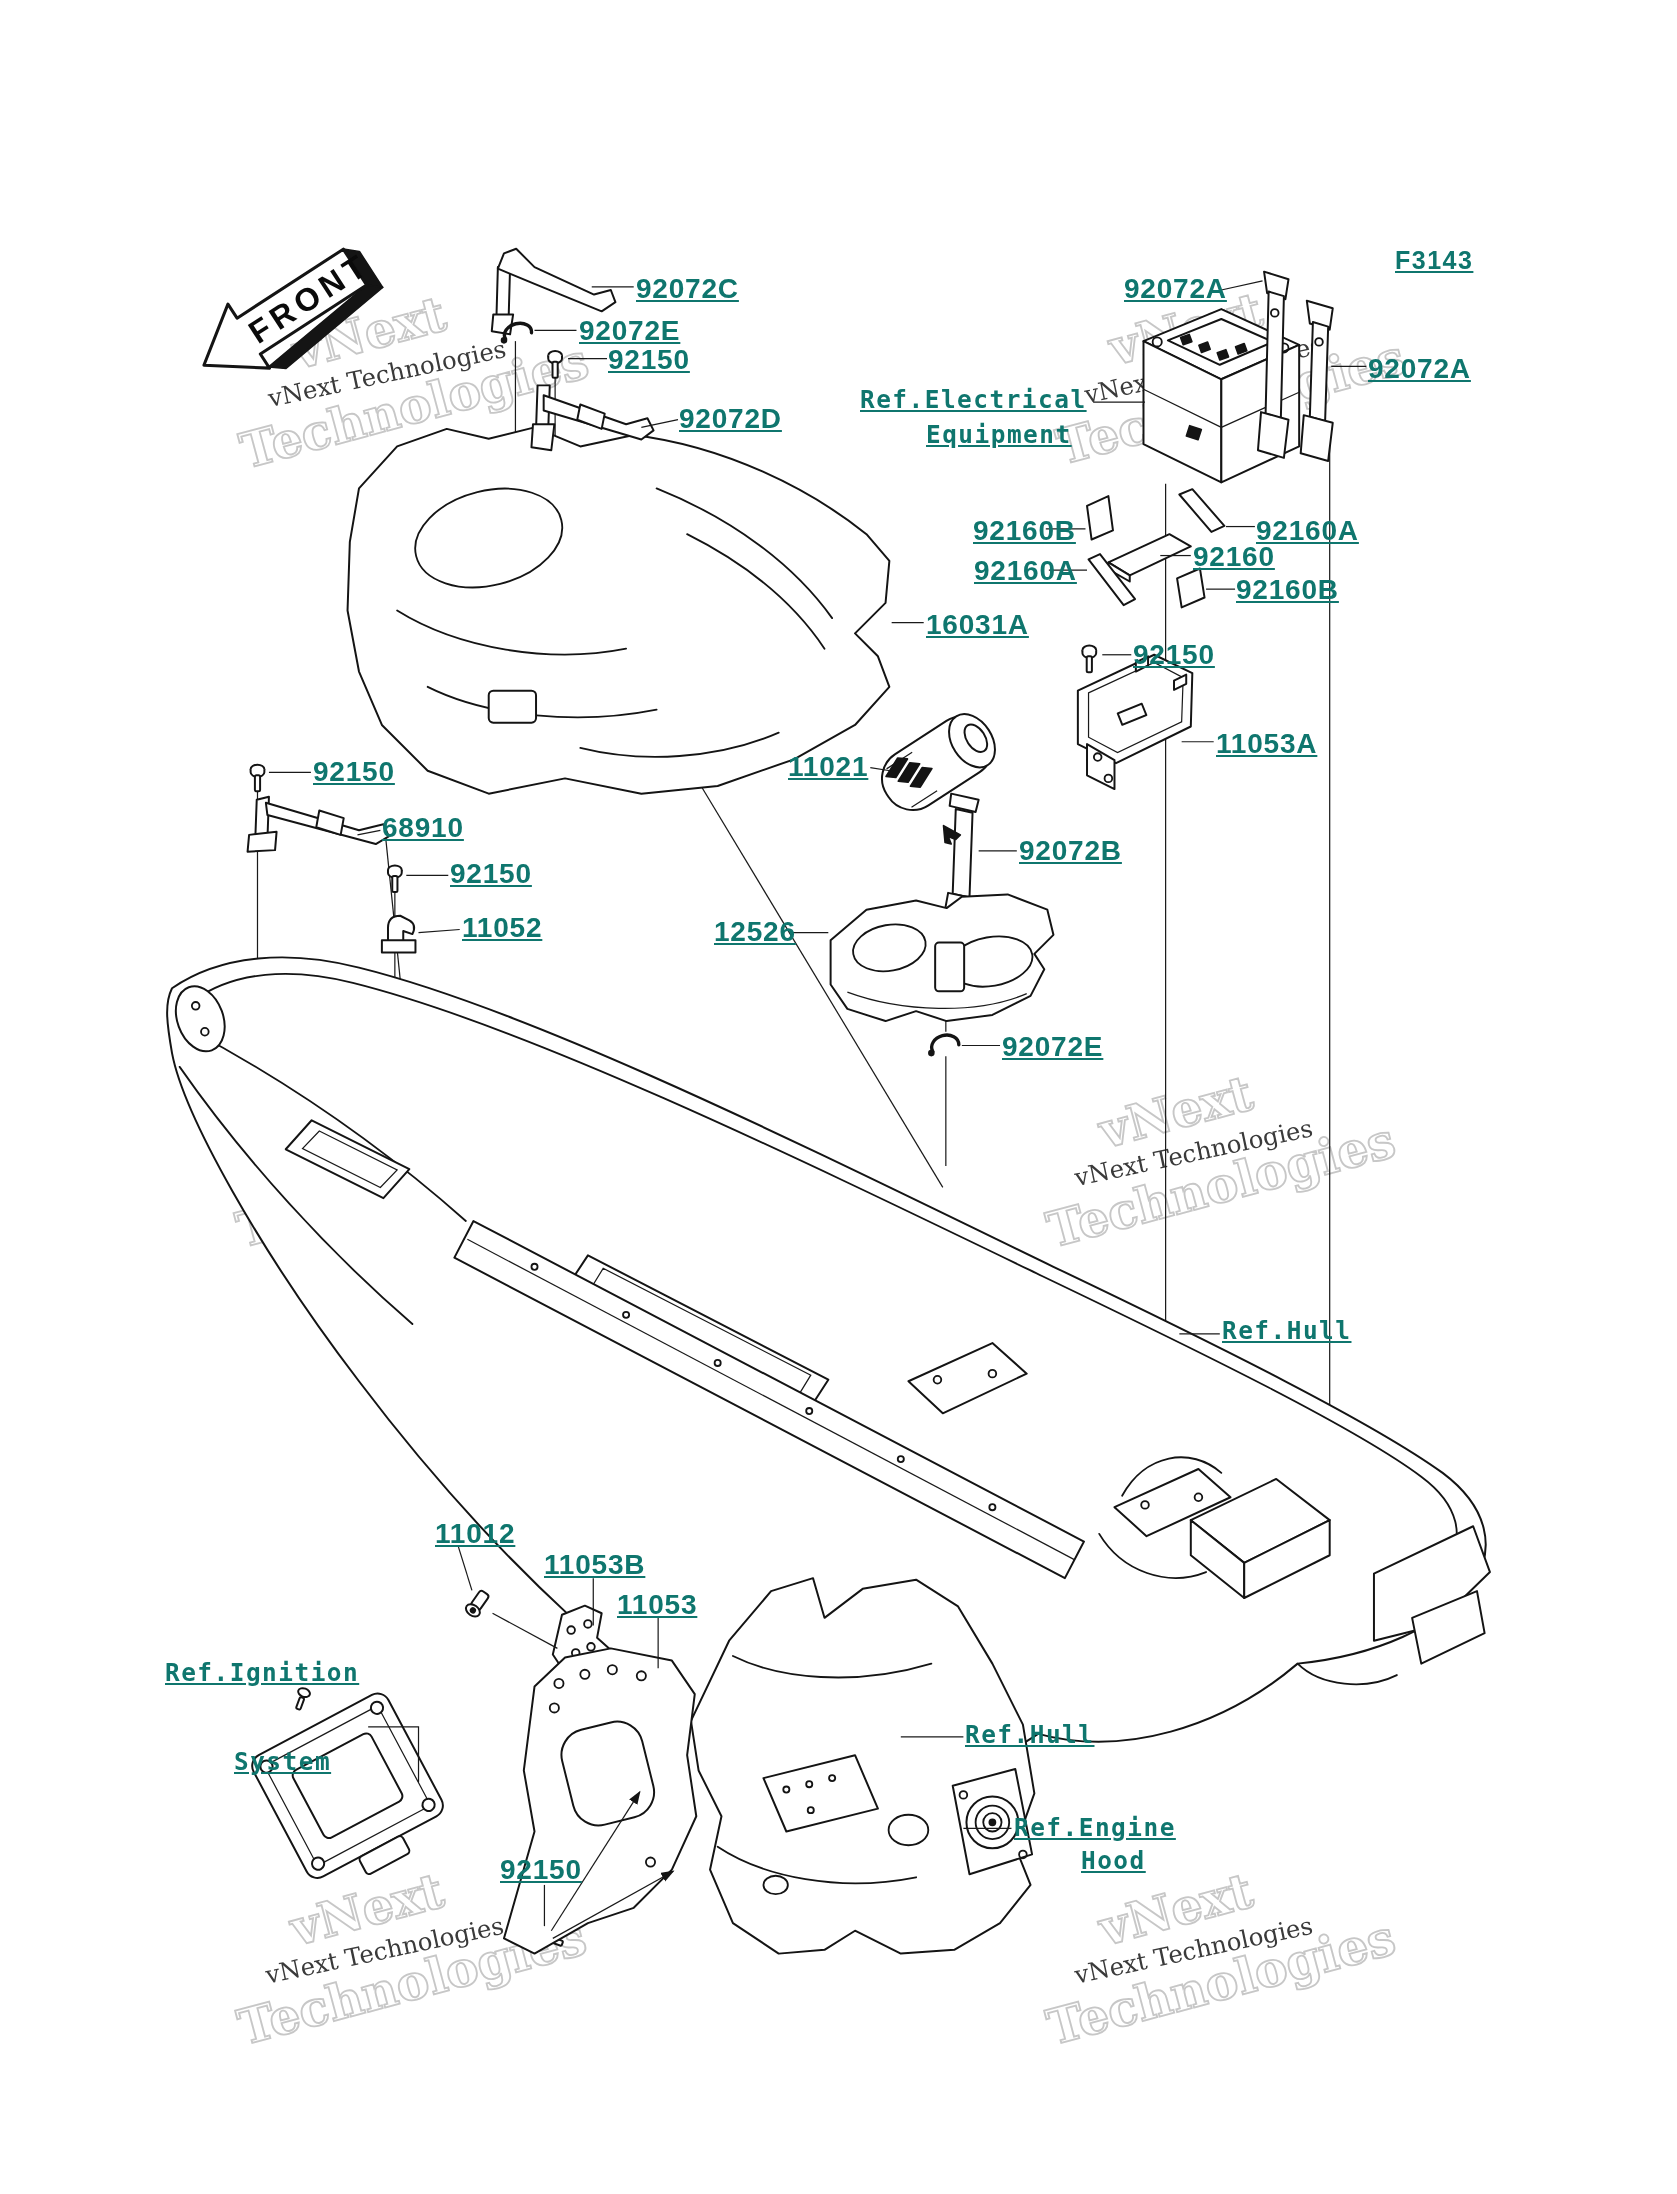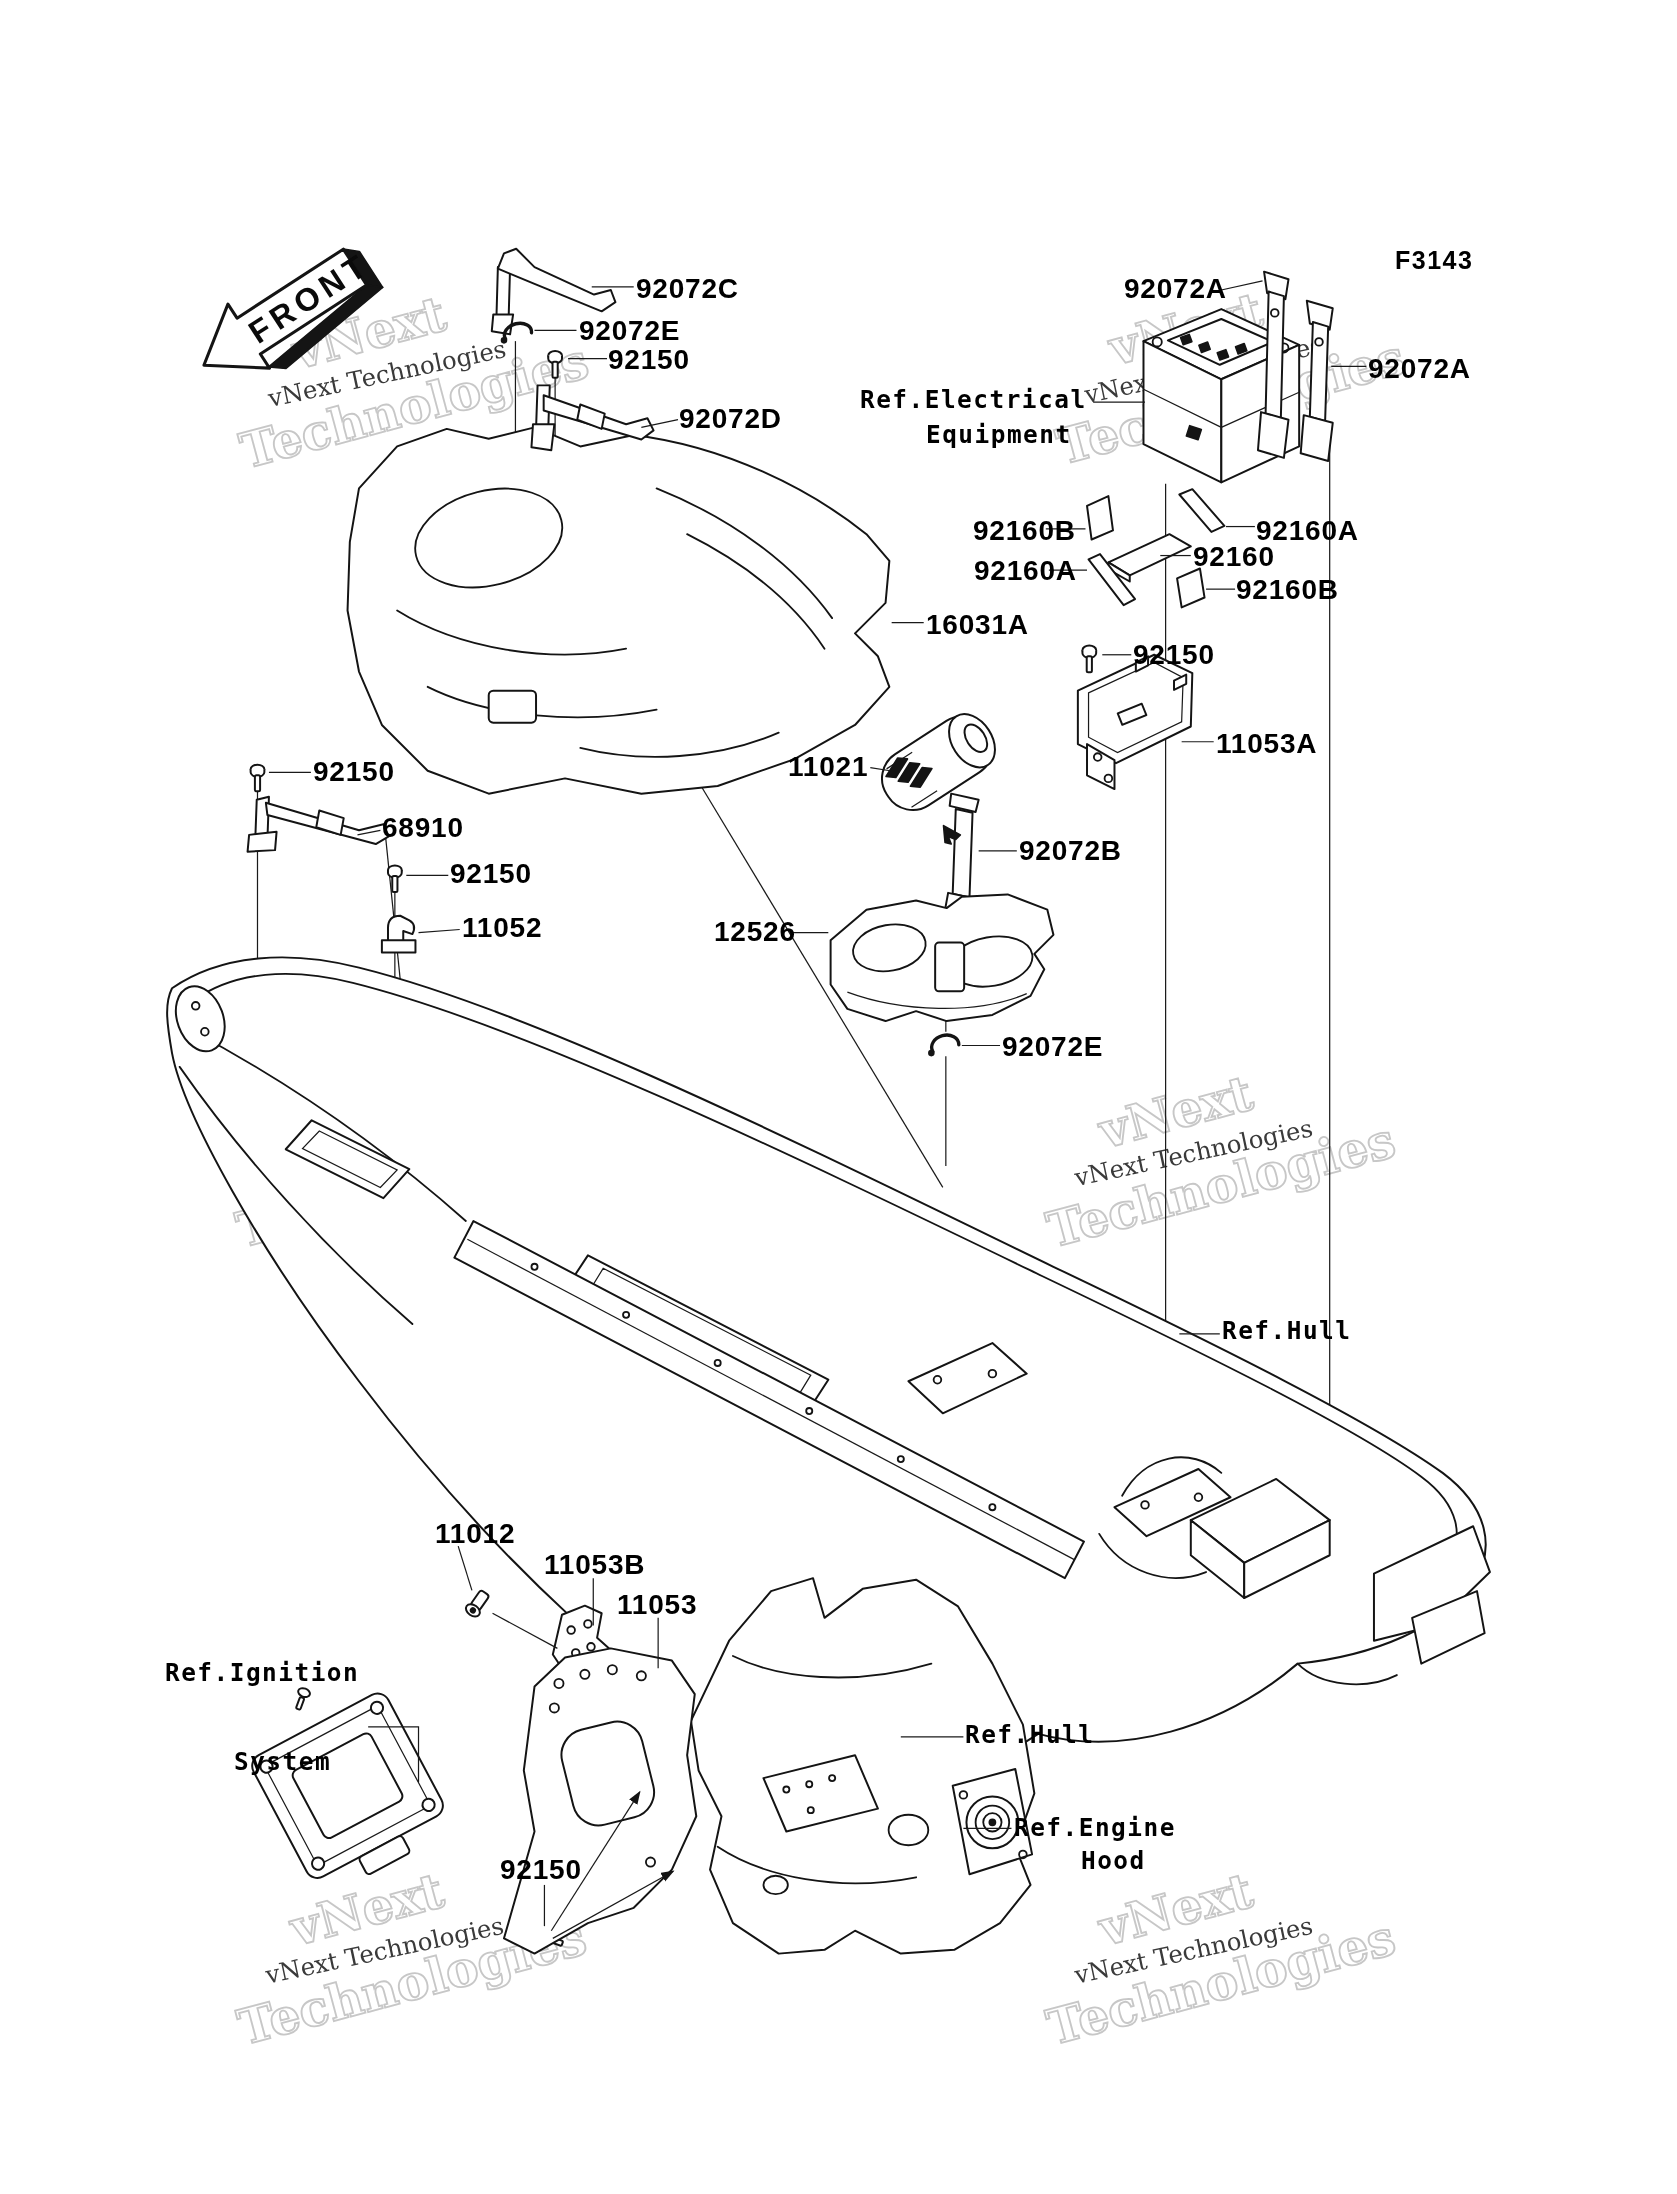--- a/index.html
+++ b/index.html
@@ -1,19 +1,19 @@
 <!DOCTYPE html>
 <html style="font-size:12.2px"><head>
 <meta charset="utf-8">
 <style>
   html,body{margin:0;padding:0;background:#ffffff;}
   #page{position:relative;width:1678px;height:2194px;background:#ffffff;overflow:hidden;
         font-family:"Liberation Sans",sans-serif;}
   .lbl{position:absolute;font:700 28px/1 "Liberation Sans",sans-serif;letter-spacing:0.8px;
-       color:#000000;white-space:nowrap;}
+       color:#0f766e;white-space:nowrap;text-decoration:underline;}
   .ref{font:700 24.4px/1 "DejaVu Sans Mono",monospace;letter-spacing:1.5px;}
   .code{font:700 25px/1 "Liberation Sans",sans-serif;letter-spacing:1.5px;}
   svg{position:absolute;left:0;top:0;}
   .ln{stroke:#141414;stroke-width:2.4;fill:none;stroke-linecap:round;stroke-linejoin:round;}
   .fw{stroke:#141414;stroke-width:2.6;fill:#ffffff;stroke-linejoin:round;}
   .fb{stroke:#141414;stroke-width:2.2;fill:#141414;stroke-linejoin:round;}
   .thin{stroke:#1a1a1a;stroke-width:1.6;fill:none;}
   .wm-out{font:700 64px "DejaVu Serif",serif;fill:#ffffff;stroke:#c7c7c7;stroke-width:2.4px;}
   .wm-solid{font:400 32px "DejaVu Serif",serif;fill:#3a3a3a;stroke:none;}
   .arrtxt{font:700 42px "Liberation Sans",sans-serif;letter-spacing:7px;fill:#0a0a0a;}

